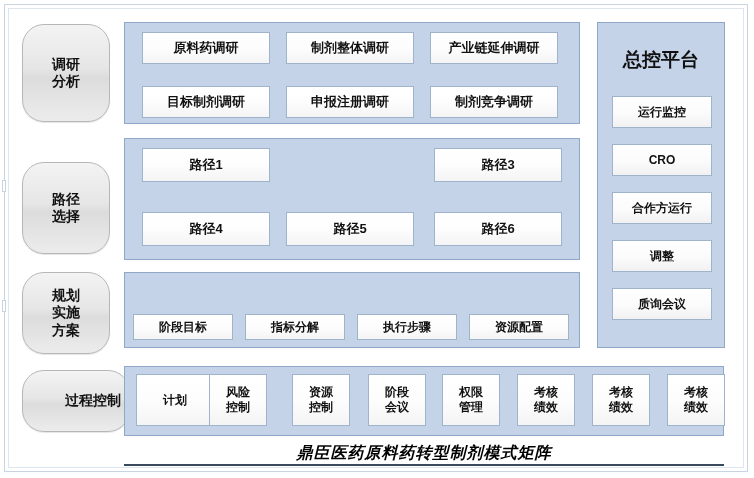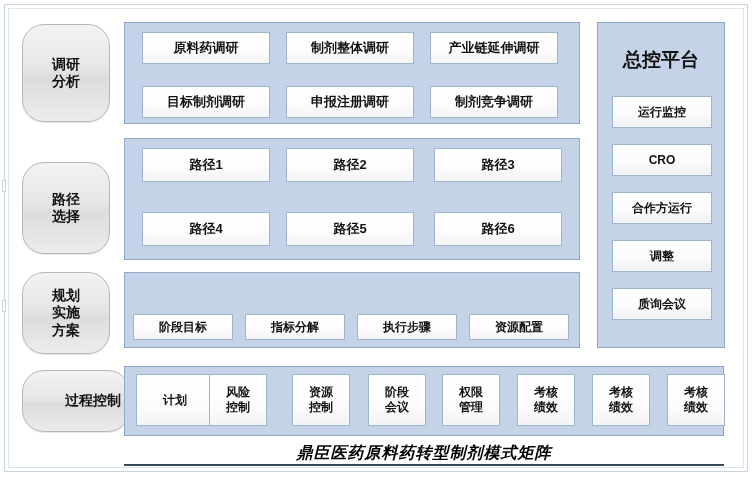--- a/index.html
+++ b/index.html
@@ -159,21 +159,20 @@
   <div class="box cat" style="left:22px; top:162px; width:88px; height:92px;">
     <div>
       <div>路径</div>
       <div>选择</div>
     </div>
   </div>
 
   <div class="panel" style="left:124px; top:138px; width:456px; height:122px;"></div>
 
   <div class="box item" style="left:142px; top:148px; width:128px; height:34px;">路径1</div>
-  <div class="box item" style="left:286px; top:148px; width:128px; height:34px;">路径2</div>
   <div class="box item" style="left:434px; top:148px; width:128px; height:34px;">路径3</div>
 
   <div class="box item" style="left:142px; top:212px; width:128px; height:34px;">路径4</div>
   <div class="box item" style="left:286px; top:212px; width:128px; height:34px;">路径5</div>
   <div class="box item" style="left:434px; top:212px; width:128px; height:34px;">路径6</div>
 
   <div class="box cat" style="left:22px; top:272px; width:88px; height:82px;">
     <div>
       <div>规划</div>
       <div>实施</div>

